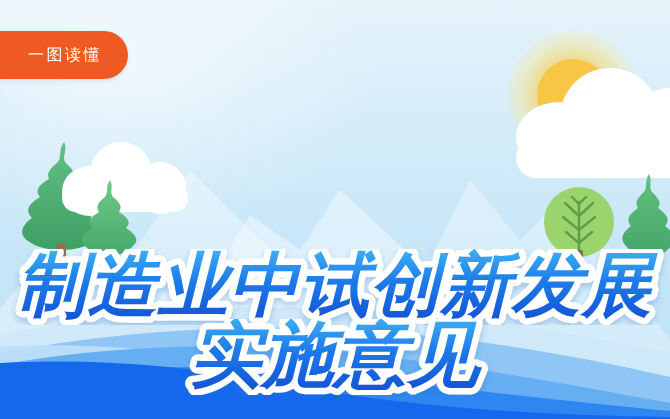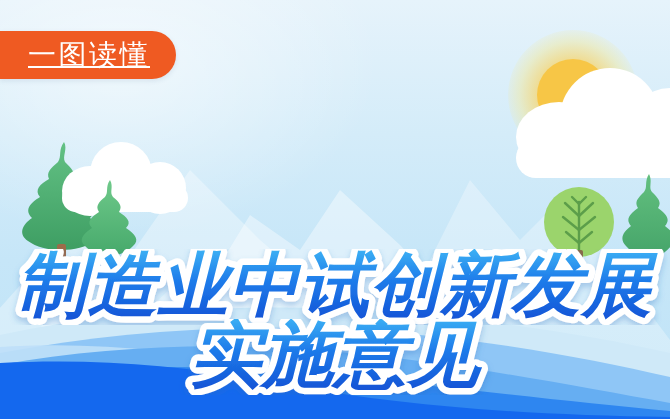--- a/index.html
+++ b/index.html
@@ -78,25 +78,24 @@
     padding: 0 26px 0 28px;
     display: flex;
     align-items: center;
     background: #ef5a22;
     border-top-right-radius: 26px;
     border-bottom-right-radius: 26px;
     box-shadow: 0 2px 5px rgba(60,90,130,0.12);
   }
   #badge .badge-text {
     color: #ffffff;
-    font-size: 28px;
+    font-size: 16px;
     letter-spacing: 2.5px;
     line-height: 1;
     white-space: nowrap;
-    text-decoration: underline;
   }
 
   
   #title-block {
     position: absolute;
     left: 0;
     top: 249px;
     width: 670px;
     text-align: center;
   }

